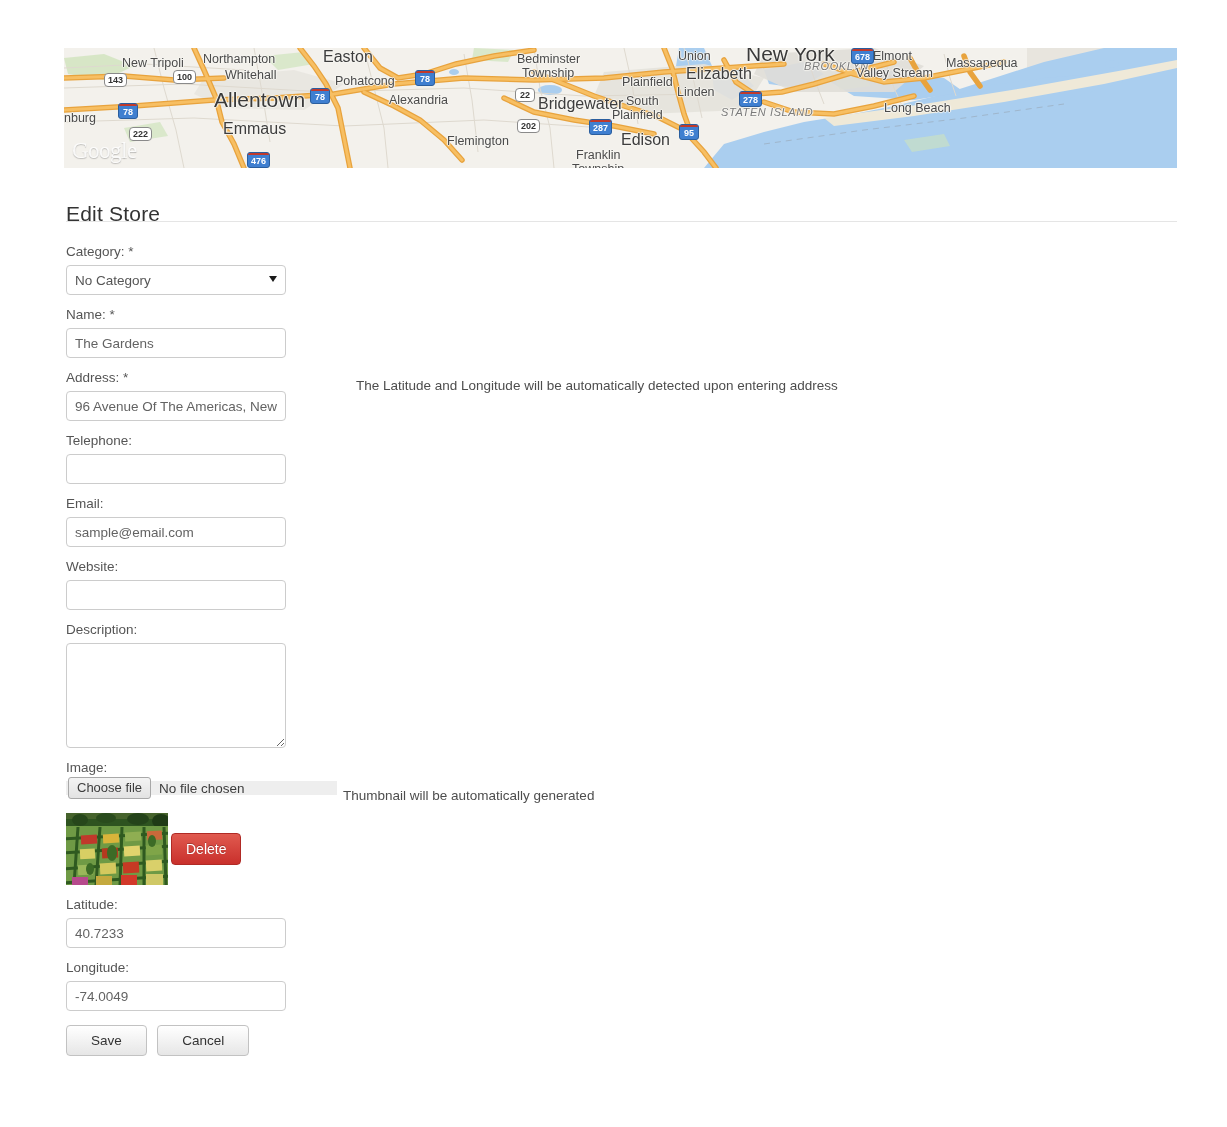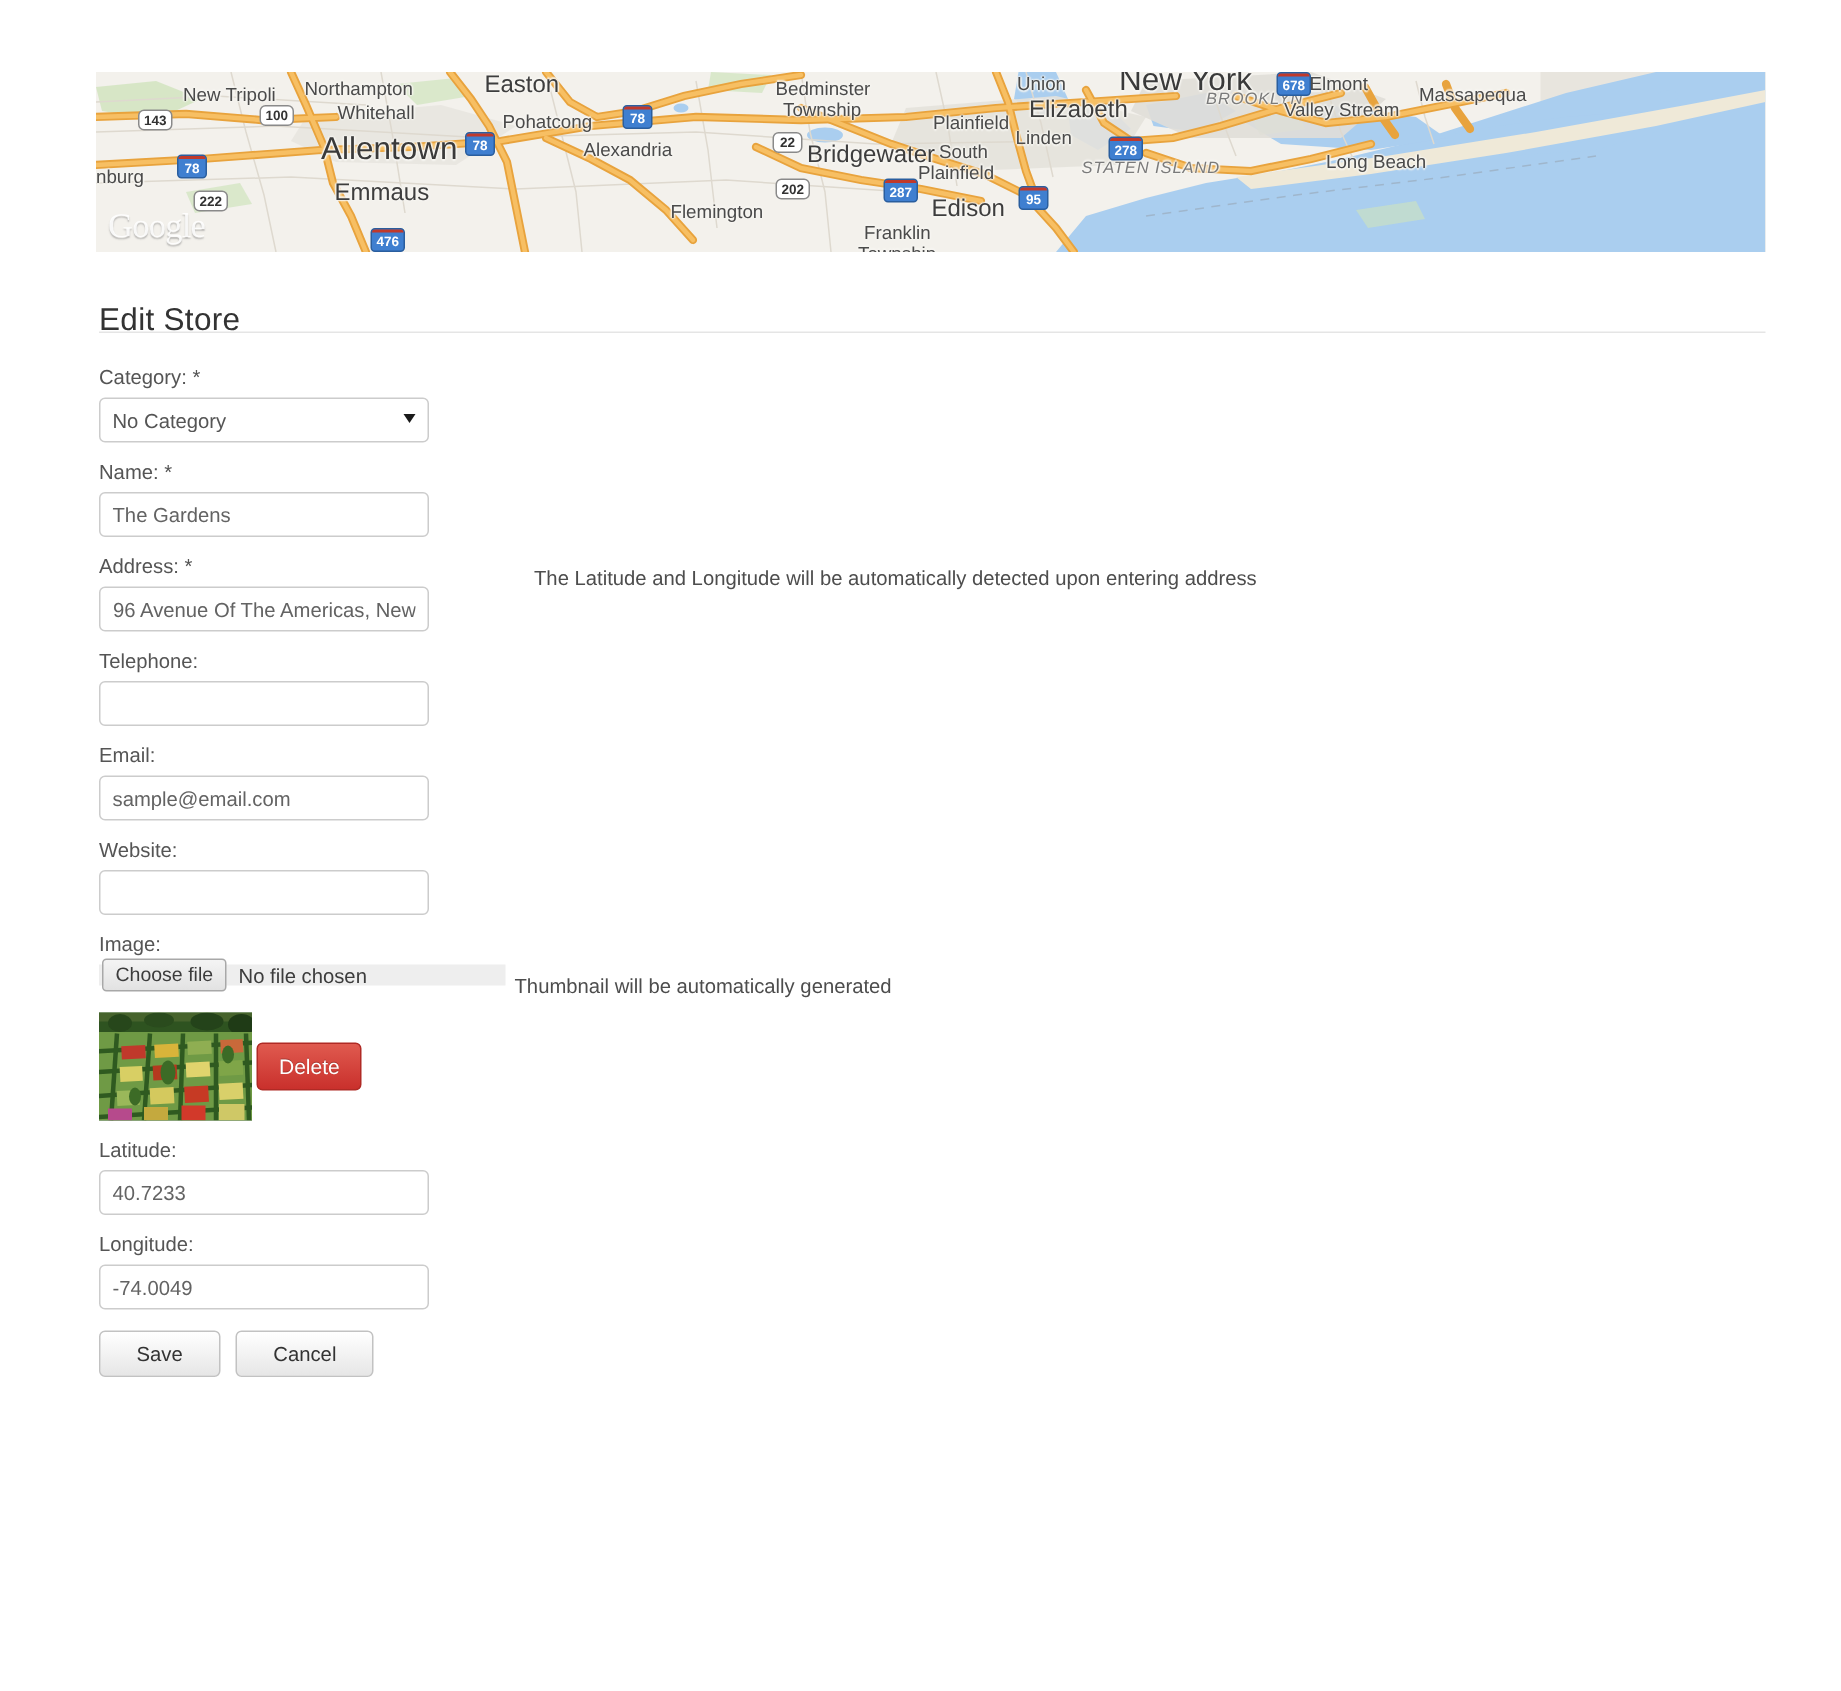--- a/index.html
+++ b/index.html
@@ -356,21 +356,21 @@
         <div class="map-label city" style="left: 613px; top: 37px;">Linden</div>
         <div class="map-label region" style="left: 639px; top: 58px;">STATEN ISLAND</div>
         <div class="map-label huge" style="left: 682px; top: -6px;">New York</div>
         <div class="map-label region" style="left: 722px; top: 12px;">BROOKLYN</div>
         <div class="map-label city" style="left: 809px; top: 1px;">Elmont</div>
         <div class="map-label city" style="left: 792px; top: 18px;">Valley Stream</div>
         <div class="map-label city" style="left: 882px; top: 8px;">Massapequa</div>
         <div class="map-label city" style="left: 820px; top: 53px;">Long Beach</div>
       </div>
     <div id="map-shields">
-        <div class="shield us" style="left: 28px; top: 25px;"><span>143</span></div>
+        <div class="shield us" style="left: 40px; top: 25px;"><span>143</span></div>
         <div class="shield us" style="left: 109px; top: 22px; text-align: right;"><span>100</span></div>
         <div class="shield" style="left: 351px; top: 22px;"><span class="cap"></span><span>78</span></div>
         <div class="shield" style="left: 246px; top: 40px;"><span class="cap"></span><span>78</span></div>
         <div class="shield" style="left: 54px; top: 55px;"><span class="cap"></span><span>78</span></div>
         <div class="shield us" style="left: 65px; top: 79px;"><span>222</span></div>
         <div class="shield" style="left: 183px; top: 104px;"><span class="cap"></span><span>476</span></div>
         <div class="shield us" style="left: 451px; top: 40px;"><span>22</span></div>
         <div class="shield us" style="left: 453px; top: 71px;"><span>202</span></div>
         <div class="shield" style="left: 525px; top: 71px;"><span class="cap"></span><span>287</span></div>
         <div class="shield" style="left: 615px; top: 76px;"><span class="cap"></span><span>95</span></div>
@@ -416,20 +416,24 @@
   <div class="field">
     <label class="flabel">Email:</label>
     <input class="ctl" type="text" value="sample@email.com" style="">
   </div>
 
   <div class="field">
     <label class="flabel">Website:</label>
     <input class="ctl" type="text" value="" style="">
   </div>
 
+  <div class="field">
+    <label class="flabel">Description:</label>
+    <textarea class="ta" style=""></textarea>
+  </div>
 
   <div class="field">
     <label class="flabel">Image:</label>
 
     <div class="file-row">
       <div class="file-input">
         <span class="file-btn">Choose file</span>
         <span class="file-name">No file chosen</span>
       </div>
       <span class="file-hint">Thumbnail will be automatically generated</span>

